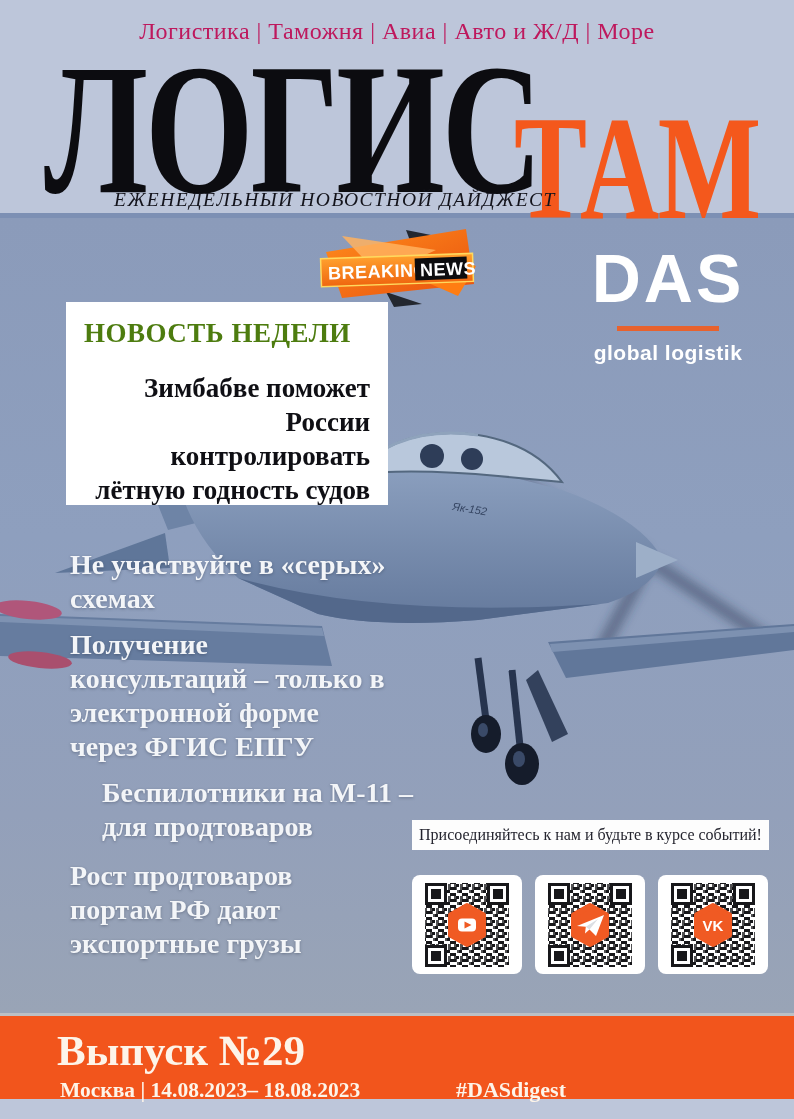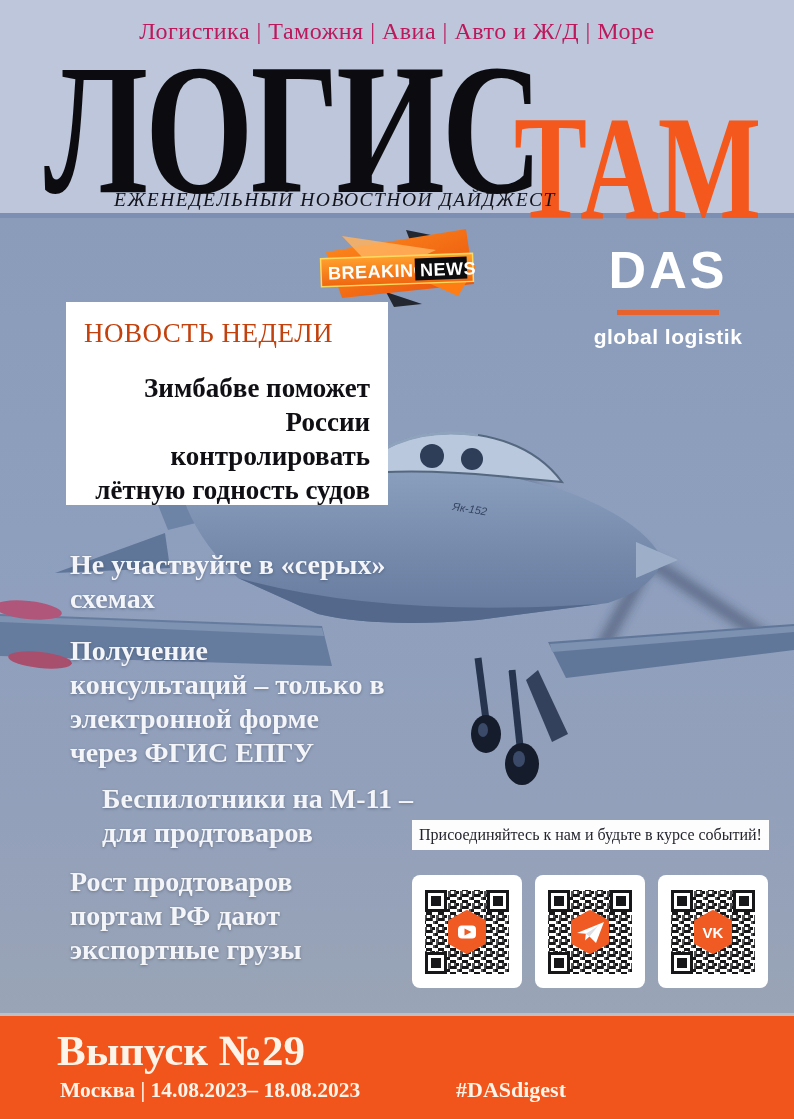--- a/index.html
+++ b/index.html
@@ -16,43 +16,43 @@
        color:#f4581c;transform:scaleX(.74);transform-origin:left top;letter-spacing:-2px;z-index:2;}
   .subtitle{position:absolute;left:114px;top:189px;font-style:italic;font-size:19.5px;
        color:#13131b;letter-spacing:1.5px;z-index:4;}
   
   .photo{position:absolute;left:0;top:218px;width:794px;height:795px;
          background:linear-gradient(180deg,#8b9bba 0%,#8e9fbe 40%,#93a0ba 75%,#99a4b6 100%);}
   .photo-svg{position:absolute;left:0;top:0;width:794px;height:795px;}
   .breaking{position:absolute;left:316px;top:6px;width:164px;height:86px;z-index:6;}
   .das{position:absolute;left:572px;top:26px;width:192px;text-align:center;z-index:6;
        font-family:"Liberation Sans","DejaVu Sans",sans-serif;color:#fff;}
-  .das-name{font-size:52px;line-height:1;font-weight:800;letter-spacing:3px;}
+  .das-name{font-size:68px;line-height:1;font-weight:800;letter-spacing:3px;}
   .das-rule{width:102px;height:5px;background:#e8622d;margin:14px auto 10px auto;}
   .das-tag{font-size:21px;font-weight:bold;letter-spacing:.5px;}
   .feature-card{position:absolute;left:66px;top:84px;width:322px;height:203px;background:#fff;
        padding:16px 18px;box-sizing:border-box;z-index:6;}
-  .kicker{font-size:27px;font-weight:normal;color:#c2410c;letter-spacing:.5px;}
+  .kicker{font-size:27px;font-weight:bold;color:#4d7c0f;letter-spacing:.5px;}
   .feature-headline{margin-top:22px;font-size:27px;line-height:34px;font-weight:bold;color:#0f0f14;text-align:right;}
   .prewrap{white-space:pre-line;}
   .headlines{position:absolute;left:70px;top:330px;width:370px;z-index:6;}
   .headline-item{font-size:28px;line-height:34px;font-weight:bold;color:#f3f5f8;
        text-shadow:0 1px 3px rgba(25,35,55,.35);}
-  .headline-item:nth-child(1){margin-bottom:18px;}
+  .headline-item:nth-child(1){margin-bottom:12px;}
   .headline-item:nth-child(2){margin-bottom:12px;}
   .headline-item:nth-child(3){margin-bottom:15px;margin-left:32px;}
   .cta{position:absolute;left:412px;top:602px;width:357px;height:30px;background:#fdfdfd;
        z-index:6;display:flex;align-items:center;justify-content:center;
        font-size:16px;color:#25252f;white-space:nowrap;}
   .qr-row{position:absolute;left:412px;top:657px;width:357px;display:flex;gap:13px;z-index:6;}
-  .qr-card{width:110px;height:113px;background:#fff;border-radius:8px;display:flex;
+  .qr-card{width:110px;height:99px;background:#fff;border-radius:8px;display:flex;
        align-items:center;justify-content:center;}
   .qr-card svg{width:100px;height:100px;}
   
-  .footer{position:absolute;left:0;top:1013px;width:794px;height:106px;background:#f2551c;
+  .footer{position:absolute;left:0;top:1013px;width:794px;height:86px;background:#f2551c;
        border-top:3px solid #bcbfc4;box-sizing:border-box;z-index:5;}
   .issue{position:absolute;left:57px;top:10px;font-size:43px;font-weight:bold;color:#fdf4e9;}
   .issue-meta{position:absolute;left:60px;top:62px;font-size:21.5px;font-weight:bold;color:#fdf4e9;}
   .hashtags{position:absolute;left:456px;top:61px;display:flex;gap:46px;
        font-size:22px;font-weight:bold;color:#fdf4e9;flex-direction:column;}
 </style>
 </head>
 <body>
 
 <div class="page">

